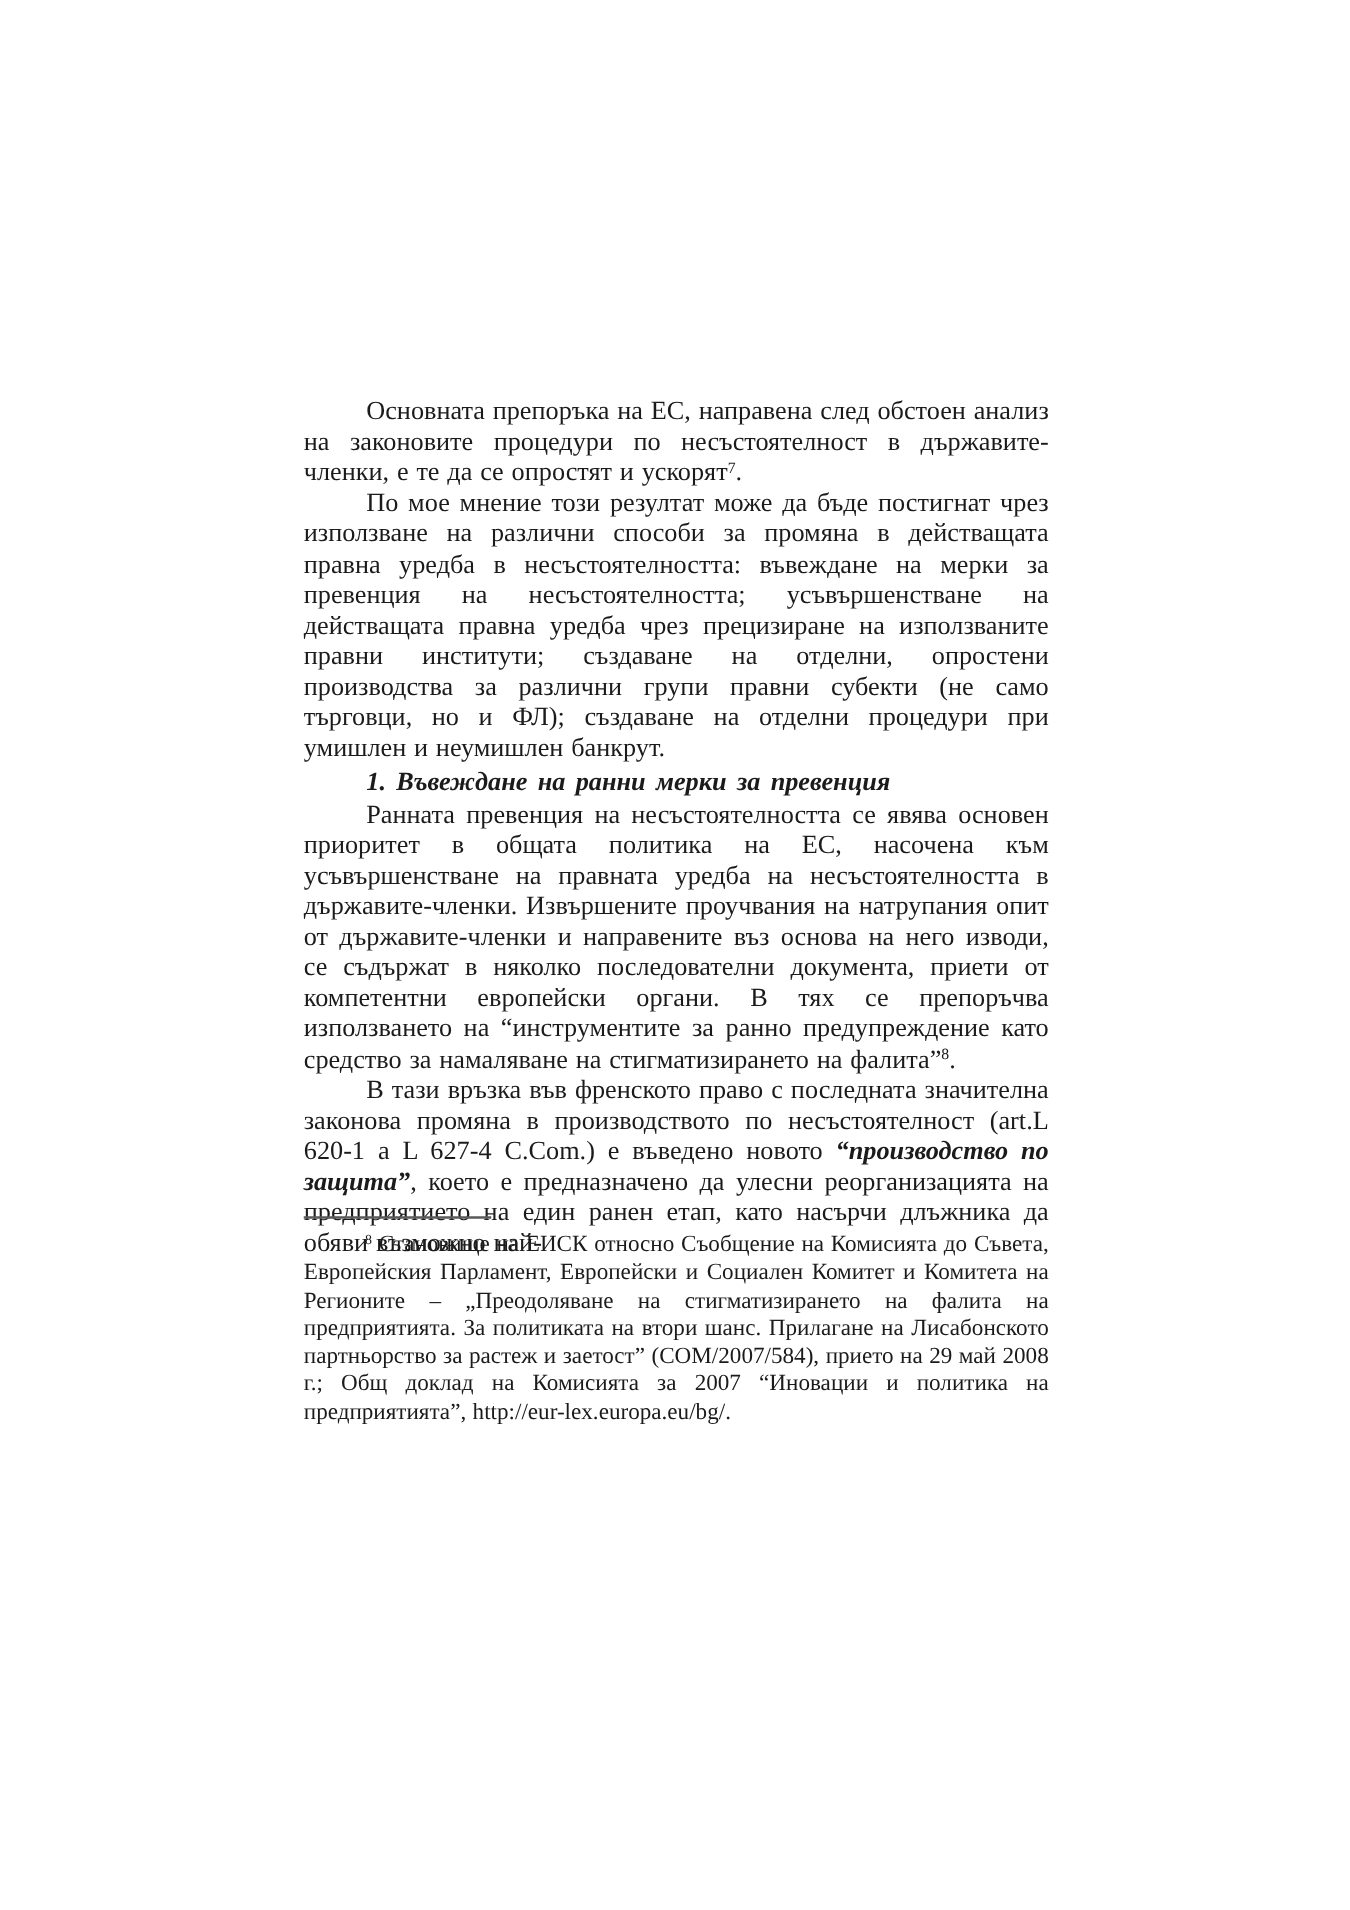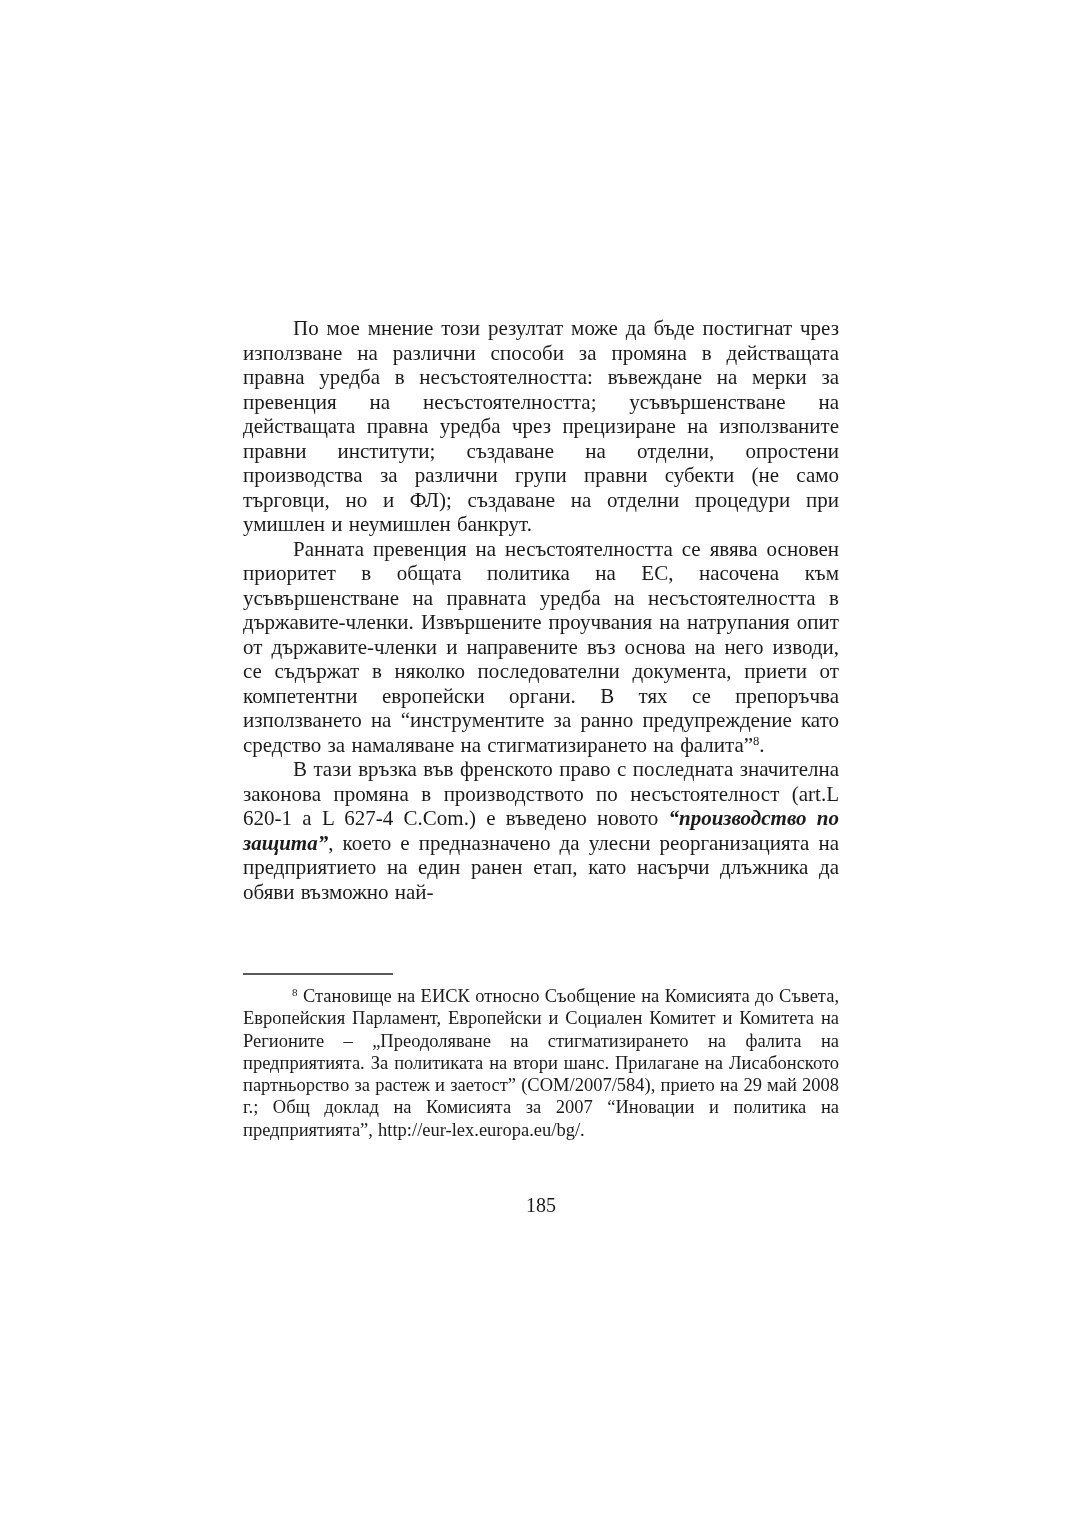--- a/index.html
+++ b/index.html
@@ -79,25 +79,26 @@
     top: -0.5em;
     line-height: 0;
   }
 </style>
 </head>
 <body>
 
 <div class="page">
 
   <div class="text-col">
+    <p class="para"><span>Основната препоръка на ЕС, направена след обстоен анализ на законовите процедури по несъстоятелност в държавите-членки, е те да се опростят и ускорят</span><span class="sup">7</span><span>.</span></p>
     <p class="para"><span class="i">По мое мнение</span><span> този резултат може да бъде постигнат чрез използване на различни способи за промяна в действащата правна уредба в несъстоятелността: въвеждане на мерки за превенция на несъстоятелността; усъвършенстване на действащата правна уредба чрез прецизиране на използваните правни институти; създаване на отделни, опростени производства за различни групи правни субекти (не само търговци, но и ФЛ); създаване на отделни процедури при умишлен и неумишлен банкрут.</span></p>
+    <p class="para heading"><span class="bi">1. Въвеждане на ранни мерки за превенция</span></p>
     <p class="para"><span>Ранната превенция на несъстоятелността се явява основен приоритет в общата политика на ЕС, насочена към усъвършенстване на правната уредба на несъстоятелността в държавите-членки. Извършените проучвания на натрупания опит от държавите-членки и направените въз основа на него изводи, се съдържат в няколко последователни документа, приети от компетентни европейски органи. В тях се препоръчва използването на </span><span class="i">“инструментите за ранно предупреждение като средство за намаляване на стигматизирането на фалита”</span><span class="sup">8</span><span>.</span></p>
     <p class="para"><span>В тази връзка във </span><span class="i">френското право</span><span> с последната значителна законова промяна в производството по несъстоятелност (art.L 620-1 а L 627-4 C.Com.) е въведено новото </span><span class="bi">“производство по защита”</span><span>, което е предназначено да улесни реорганизацията на предприятието на един ранен етап, като насърчи длъжника да обяви възможно най-</span></p>
   </div>
 
   <div class="footnotes">
     <div class="fn-rule"></div>
     <p class="fn-para"><span class="sup">8</span><span> Становище на ЕИСК относно Съобщение на  Комисията до Съвета, Европейския Парламент, Европейски и Социален Комитет и Комитета на Регионите – „Преодоляване на стигматизирането на фалита на предприятията. За политиката на втори шанс. Прилагане на Лисабонското партньорство за растеж и заетост” (COM/2007/584), прието на 29 май 2008 г.; Общ доклад на Комисията за 2007 “Иновации и политика на предприятията”, http://eur-lex.europa.eu/bg/.</span></p>
   </div>
 
-  <div class="page-number">185</div>
 
 </div>
 
 </body></html>

